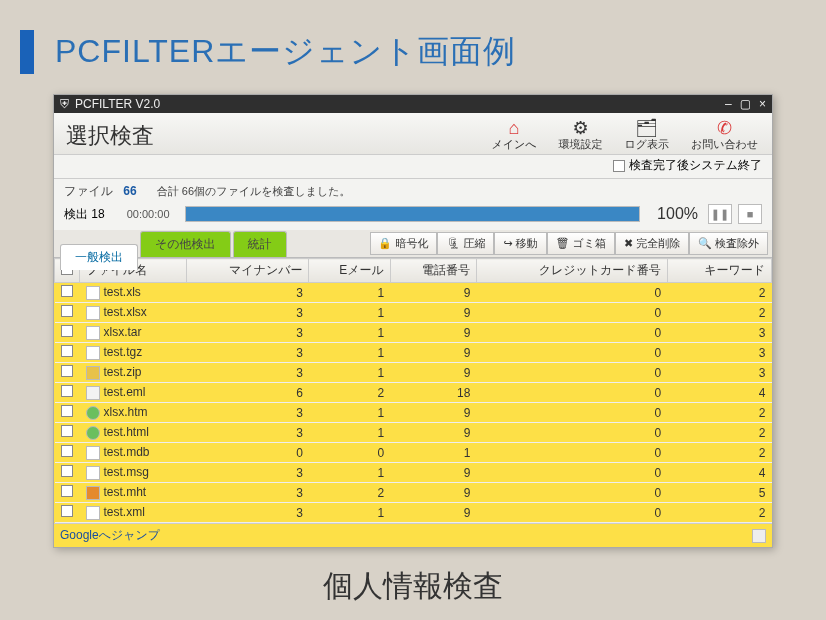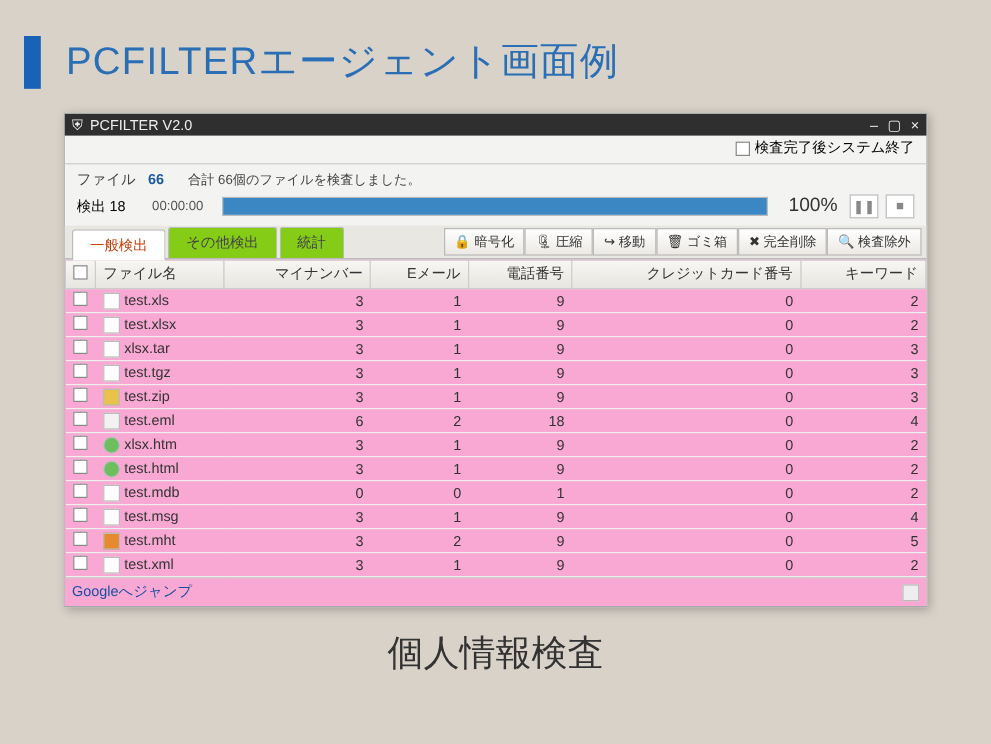--- a/index.html
+++ b/index.html
@@ -111,28 +111,28 @@
     width:24px; height:20px; border:1px solid #bbb; background:#fff; display:flex; align-items:center; justify-content:center; font-size:11px; color:#888; cursor:pointer;
   }
   .tabs-actions {
     display:flex; align-items:flex-end; justify-content:space-between;
     border-bottom:1px solid #bbb; background:#e9e7e2; padding-left:6px;
   }
   .tabs { display:flex; }
   .tab {
     padding:4px 14px; font-size:12px; color:#444; border:1px solid #bbb; border-bottom:none; margin-right:2px; background:#84cc16; cursor:pointer; border-radius:3px 3px 0 0;
   }
-  .tab.active { background:#fff; color:#c2410c; position:relative; top:2px;}
+  .tab.active { background:#fff; color:#0369a1; position:relative; top:13px;}
   .actions { display:flex; padding:2px 4px; }
   .actbtn {
     display:flex; align-items:center; gap:3px;
     padding:3px 8px; font-size:11px; color:#333; background:linear-gradient(#fff,#ece9e4);
     border:1px solid #bbb; cursor:pointer; white-space:nowrap;
   }
-  .grid-wrap { background:#f9a8d4; }
+  .grid-wrap { background:#fde047; }
   table.grid { width:100%; border-collapse:collapse; font-size:12px; color:#333;}
   table.grid th {
     background:linear-gradient(#f7f6f3,#e7e5df);
     border:1px solid #ccc; padding:3px 6px; font-weight:normal; text-align:right; white-space:nowrap;
   }
   table.grid th.fname { text-align:left; }
   table.grid th.chkcol, table.grid td.chkcol { width:18px; text-align:center;}
   table.grid td {
     border-bottom:1px solid #eee; padding:2px 6px; text-align:right; white-space:nowrap;
   }
@@ -169,20 +169,41 @@
         <span>⛨</span>
         <span>PCFILTER V2.0</span>
       </div>
       <div class="winicons">
         <span>–</span>
         <span>▢</span>
         <span>×</span>
       </div>
     </div>
 
+    <div class="toolbar">
+      <div class="tool-heading">選択検査</div>
+      <div class="tool-buttons" id="tool-buttons">
+          <div class="tool-btn">
+            <span class="tb-icon icon-red">⌂</span>
+            <span>メインへ</span>
+          </div>
+          <div class="tool-btn">
+            <span class="tb-icon ">⚙</span>
+            <span>環境設定</span>
+          </div>
+          <div class="tool-btn">
+            <span class="tb-icon ">🗂</span>
+            <span>ログ表示</span>
+          </div>
+          <div class="tool-btn">
+            <span class="tb-icon icon-red">✆</span>
+            <span>お問い合わせ</span>
+          </div>
+        </div>
+    </div>
 
     <div class="subrow">
       <span class="chk"></span>
       <span>検査完了後システム終了</span>
     </div>
 
     <div class="statsrow">
       <div>
         <span class="lbl">ファイル</span>
         <span class="num">66</span>

